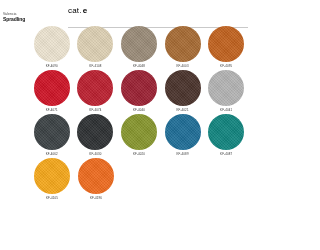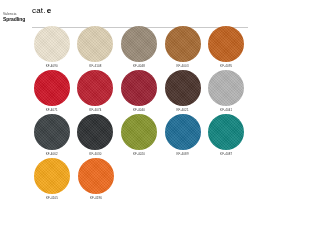--- a/index.html
+++ b/index.html
@@ -21,20 +21,21 @@
     position: relative;
     box-sizing: border-box;
   }
 
   
   .header {
     position: relative;
     height: 28px;
     padding-left: 32px;
     box-sizing: border-box;
+    margin-left: 36px;
   }
   .cat-title {
     font-size: 8px;
     color: #000000;
     letter-spacing: 0.2px;
     line-height: 22px;
     font-weight: 400;
     white-space: nowrap;
   }
   .cat-title .cat-letter {

